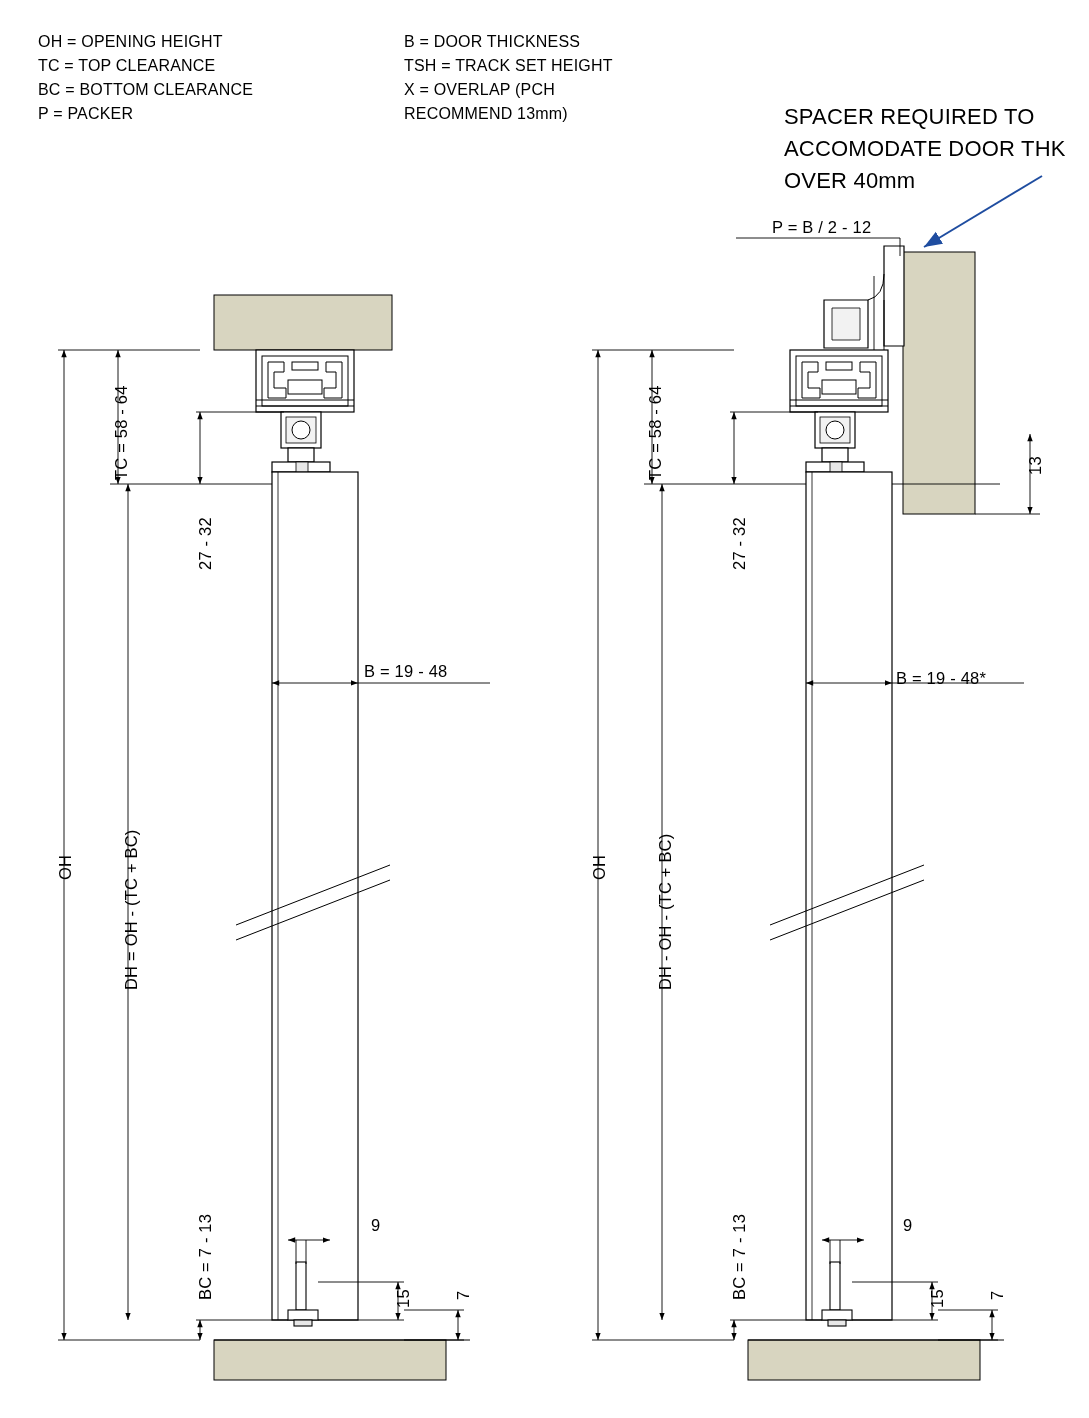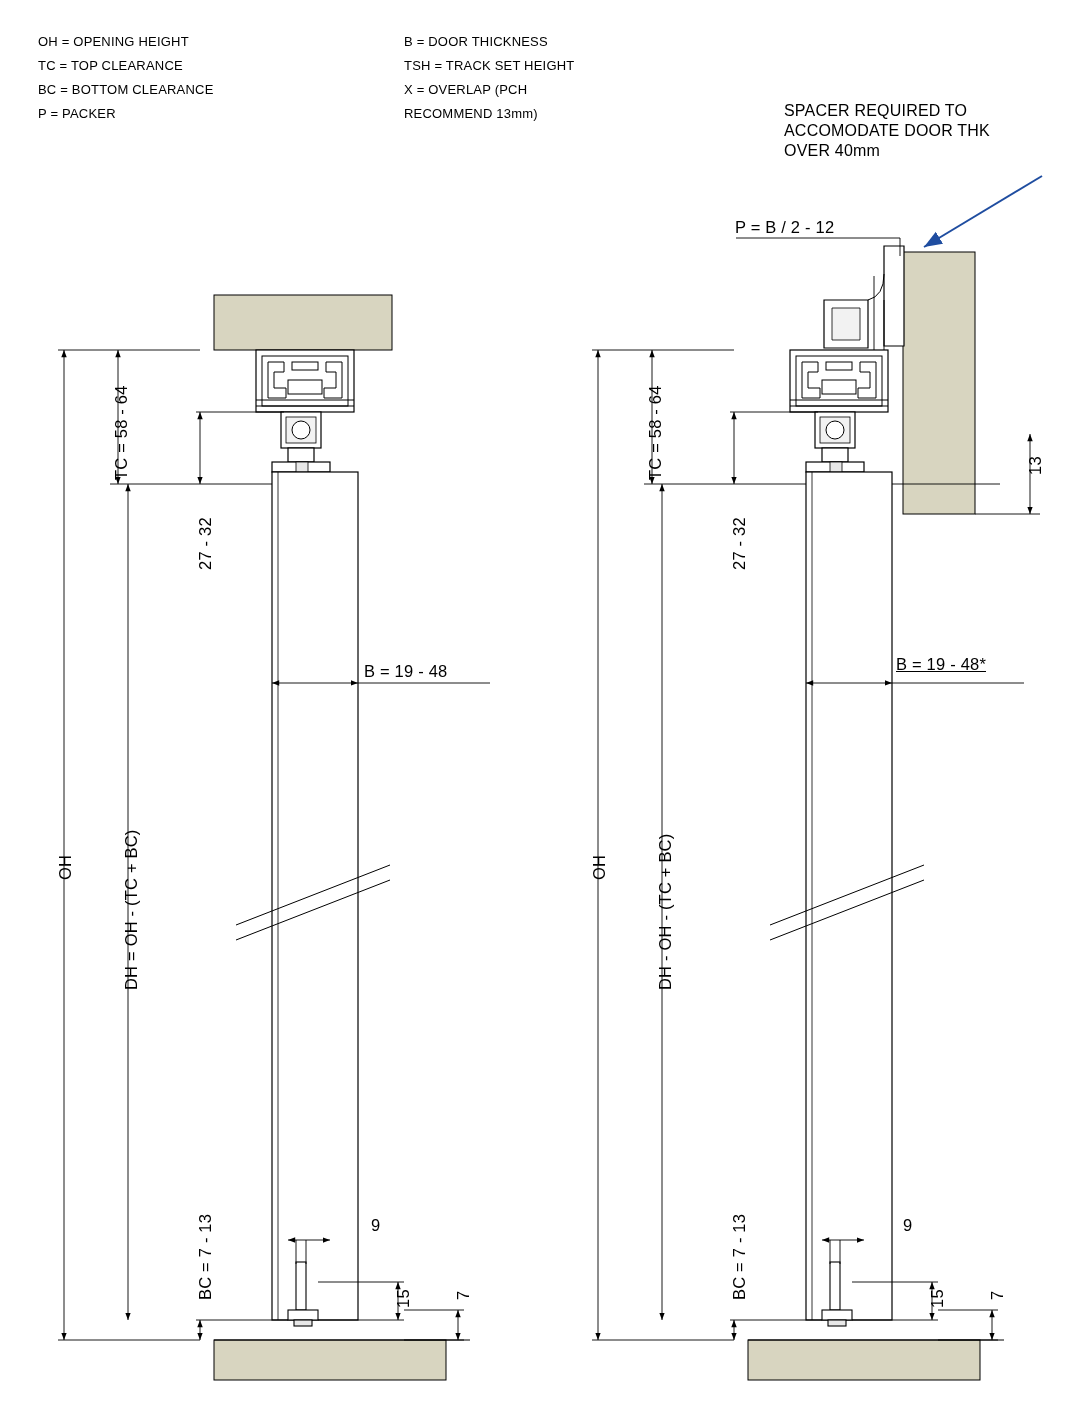--- a/index.html
+++ b/index.html
@@ -10,32 +10,32 @@
   body {
     width: 1089px;
     height: 1418px;
     position: relative;
     font-family: "Liberation Sans", sans-serif;
     color: #000000;
     overflow: hidden;
   }
   .legend {
     position: absolute;
-    font-size: 13px;
+    font-size: 16px;
     line-height: 24px;
     letter-spacing: 0.2px;
     white-space: pre-line;
   }
   #legend-col-1 { left: 38px;  top: 30px; }
   #legend-col-2 { left: 404px; top: 30px; }
 
   .note {
     position: absolute;
-    font-size: 16px;
-    line-height: 20px;
+    font-size: 22px;
+    line-height: 32px;
     letter-spacing: 0.2px;
     white-space: pre-line;
   }
   #spacer-note { left: 784px; top: 101px; }
 
   .lbl {
     position: absolute;
     font-size: 16.5px;
     letter-spacing: 0.2px;
     white-space: nowrap;
@@ -256,23 +256,23 @@
 <div class="lbl vert" style="left:56px; top:880px;">OH</div>
 <div class="lbl vert" style="left:112px; top:480px;">TC = 58 - 64</div>
 <div class="lbl vert" style="left:196px; top:570px;">27 - 32</div>
 <div class="lbl vert" style="left:122px; top:990px;">DH = OH - (TC + BC)</div>
 <div class="lbl vert" style="left:196px; top:1300px;">BC = 7 - 13</div>
 <div class="lbl" style="left:364px; top:662px;">B = 19 - 48</div>
 <div class="lbl" style="left:371px; top:1216px;">9</div>
 <div class="lbl vert" style="left:394px; top:1308px;">15</div>
 <div class="lbl vert" style="left:454px; top:1300px;">7</div>
 
-<div class="lbl" style="left:735px; top:218px;text-align:center;">P = B / 2 - 12</div>
+<div class="lbl" style="left:772px; top:218px;text-align:center;">P = B / 2 - 12</div>
 <div class="lbl vert" style="left:590px; top:880px;">OH</div>
 <div class="lbl vert" style="left:646px; top:480px;">TC = 58 - 64</div>
 <div class="lbl vert" style="left:730px; top:570px;">27 - 32</div>
 <div class="lbl vert" style="left:656px; top:990px;">DH - OH - (TC + BC)</div>
 <div class="lbl vert" style="left:730px; top:1300px;">BC = 7 - 13</div>
-<div class="lbl" style="left:896px; top:655px;text-decoration:underline;">B = 19 - 48*</div>
+<div class="lbl" style="left:896px; top:669px;">B = 19 - 48*</div>
 <div class="lbl vert" style="left:1026px; top:475px;">13</div>
 <div class="lbl" style="left:903px; top:1216px;">9</div>
 <div class="lbl vert" style="left:928px; top:1308px;">15</div>
 <div class="lbl vert" style="left:988px; top:1300px;">7</div>
 
 </body></html>

